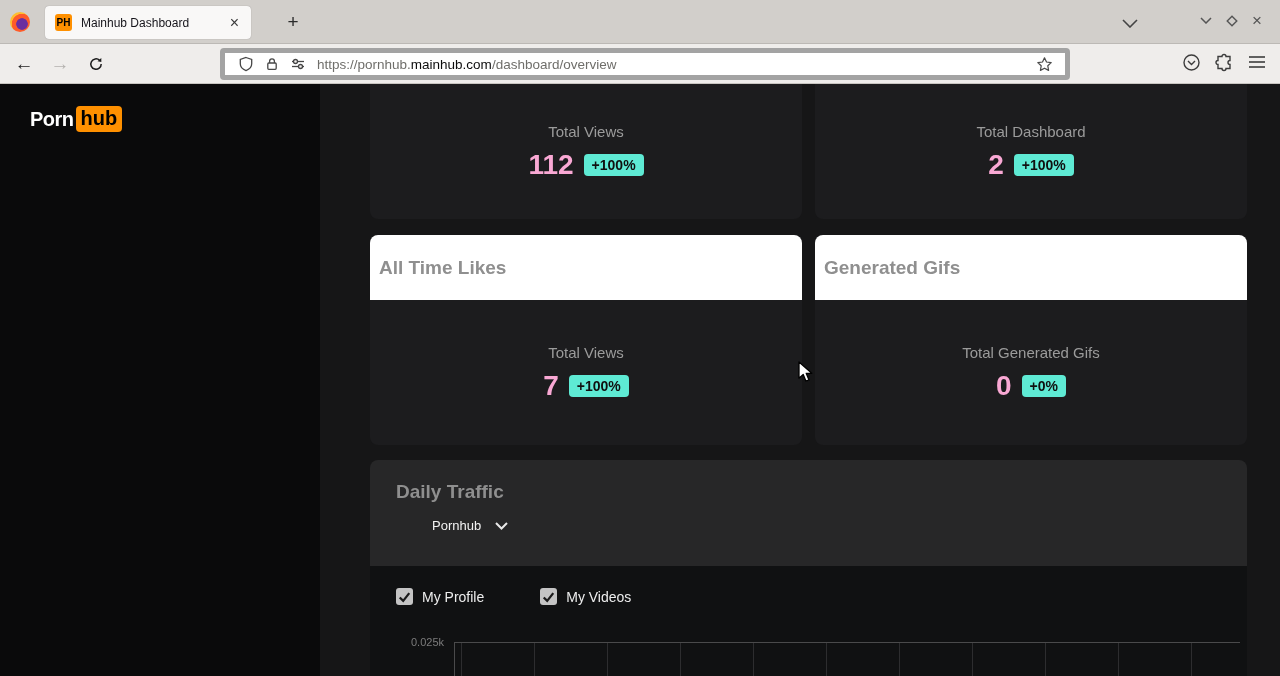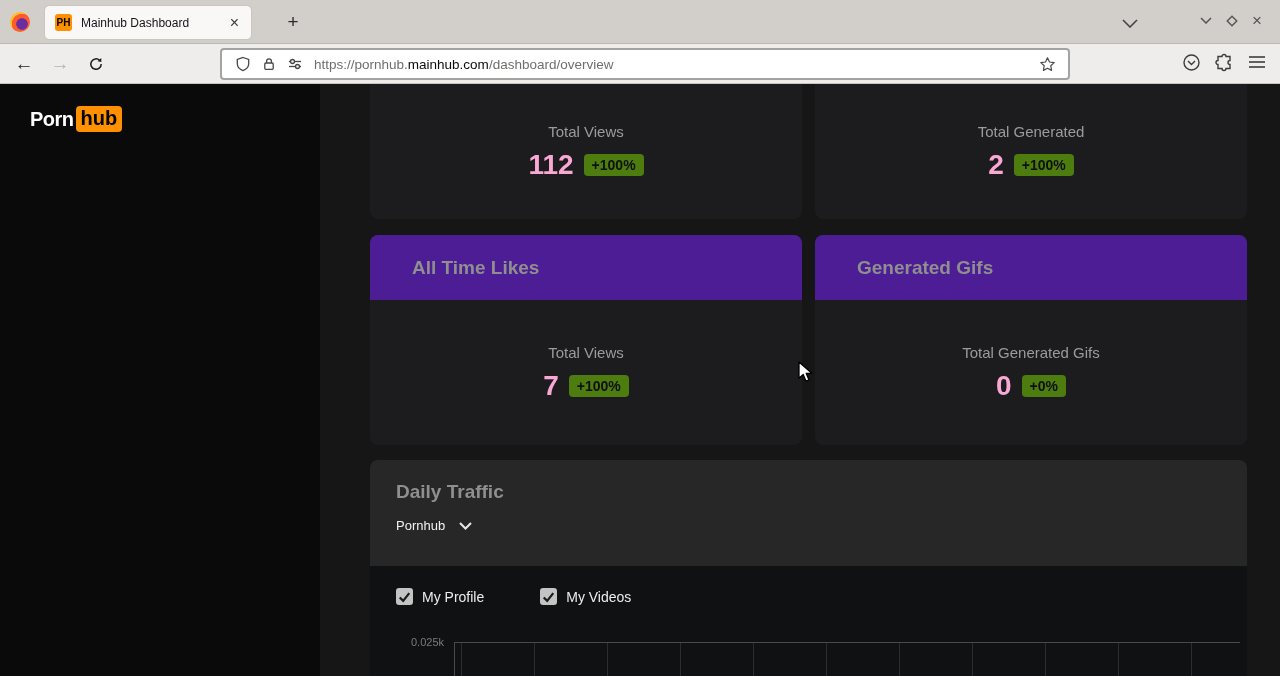--- a/index.html
+++ b/index.html
@@ -21,52 +21,52 @@
   .alltabs-btn { position:absolute; left:1122px; top:14px; }
   .winctl { position:absolute; top:12px; display:flex; align-items:center; gap:13px; left:1200px; }
   .winctl svg, .winctl span { display:block; }
   .win-close { color:#555; font-size:17px; line-height:17px; }
 
   .toolbar { position:relative; height:40px; background:#efedeb; border-bottom:1px solid #c8c5c1; }
   .nav-ico { position:absolute; top:0; height:40px; display:flex; align-items:center; justify-content:center;
              width:28px; font-size:19px; color:#1c1c1c; }
   .disabled { color:#b3b1ae; }
   .urlbar { position:absolute; left:220px; top:4px; width:850px; height:32px; background:#ffffff;
-            border:2px solid #a3a3a3; border-radius:4px; display:flex; align-items:center; padding:0 8px; }
+            border:5px solid #a3a3a3; border-radius:4px; display:flex; align-items:center; padding:0 8px; }
   .urlbar .ico { display:flex; align-items:center; justify-content:center; width:26px; height:26px; }
   .url-text { flex:1; font-size:13.5px; color:#6f6e6a; margin-left:6px; white-space:nowrap; overflow:hidden; }
   .url-text .domain { color:#0c0c0d; }
   .toolbar-right { position:absolute; right:0; top:0; height:40px; display:flex; align-items:center; gap:14px; padding-right:14px; }
 
   
   .app { display:flex; height:667px; }
   .sidebar { width:320px; background:#0a0a0b; flex-shrink:0; padding:22px 0 0 30px; }
   .logo { display:flex; align-items:center; font-size:20px; font-weight:bold; }
   .logo-porn { color:#ffffff; letter-spacing:-.5px; }
   .logo-hub { background:#ff9000; color:#000; border-radius:4px; padding:1px 5px 2px; margin-left:2px; }
 
   .main { flex:1; padding:0 33px 0 50px; background:#161617; }
   .row { display:flex; gap:13px; }
   .card { flex:1; background:#1c1c1e; border-radius:8px; overflow:hidden; }
   .cut-top { border-radius:0 0 8px 8px; height:135px; display:flex; align-items:center; justify-content:center; }
   .stat { text-align:center; }
   .stat-label { color:#9b9b9b; font-size:15px; margin-bottom:9px; }
   .stat-line { display:flex; align-items:center; justify-content:center; gap:10px; }
   .stat-value { color:#f9a8d4; font-size:28px; font-weight:700; }
-  .badge { background:#4d7c0f; color:#101010; font-size:14px; font-weight:bold;
+  .badge { background:#5eead4; color:#101010; font-size:14px; font-weight:bold;
            padding:3px 8px; border-radius:4px; }
   .row2 { margin-top:16px; }
   .row2 .card { height:210px; }
-  .card-header { height:65px; background:#4c1d95; display:flex; align-items:center; padding-left:42px; }
+  .card-header { height:65px; background:#ffffff; display:flex; align-items:center; padding-left:9px; }
   .card-title { color:#8f8f8f; font-size:19px; font-weight:600; }
   .card-body { height:145px; display:flex; align-items:center; justify-content:center; }
 
   .traffic-card { margin-top:15px; }
   .traffic-header { background:#272728; border-radius:8px 8px 0 0; height:106px; padding:21px 26px 0; }
-  .traffic-sub { margin-top:13px; display:flex; align-items:center; gap:14px; }
+  .traffic-sub { margin-top:13px; display:flex; align-items:center; gap:14px;margin-left:36px; }
   .traffic-site { color:#f2f2f2; font-size:13px; }
   .traffic-body { background:#101112; height:170px; padding:22px 0 0 26px; }
   .toggles { display:flex; align-items:center; }
   .toggle { display:flex; align-items:center; margin-right:56px; }
   .checkbox { width:17px; height:17px; background:#c4c4c4; border-radius:3px;
               display:flex; align-items:center; justify-content:center; }
   .toggle-label { color:#ededed; font-size:14px; margin-left:9px; }
   .chart { display:flex; margin-top:37px; }
   .ytick { width:48px; text-align:right; color:#7b7b7b; font-size:11px; transform:translateY(-6px); }
   .plot { flex:1; margin-left:10px; margin-right:7px; height:60px;
@@ -186,21 +186,21 @@
         <div class="stat">
           <div class="stat-label">Total Views</div>
           <div class="stat-line">
             <span class="stat-value">112</span>
             <span class="badge">+100%</span>
           </div>
         </div>
       </div>
       <div class="card cut-top">
         <div class="stat">
-          <div class="stat-label">Total Generated</div>
+          <div class="stat-label">Total Dashboard</div>
           <div class="stat-line">
             <span class="stat-value">2</span>
             <span class="badge">+100%</span>
           </div>
         </div>
       </div>
     </div>
 
     <div class="row row2">
       <div class="card">

